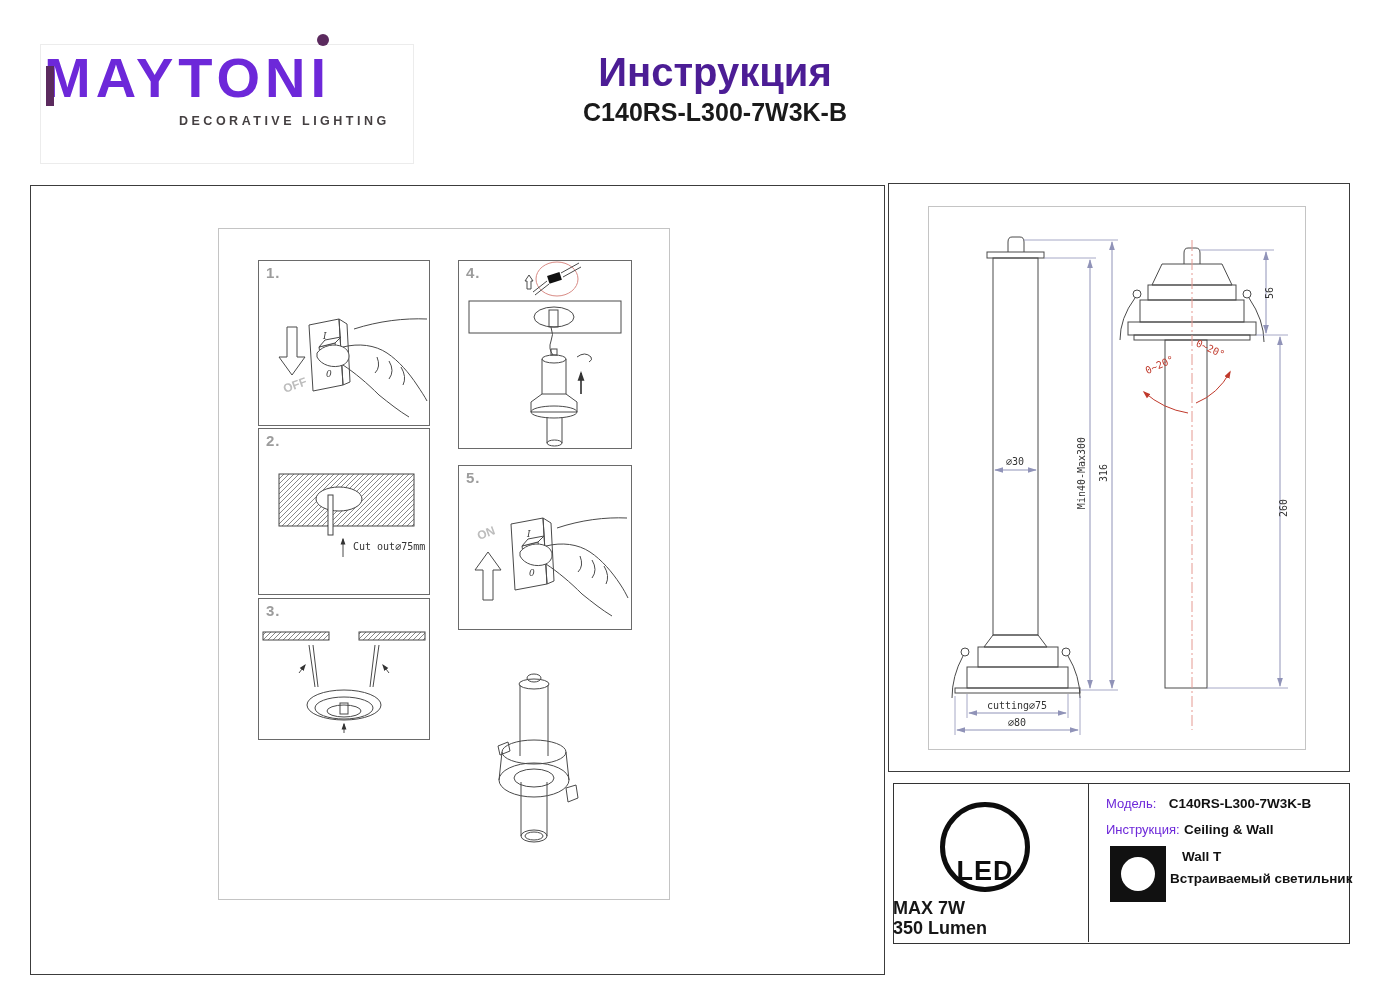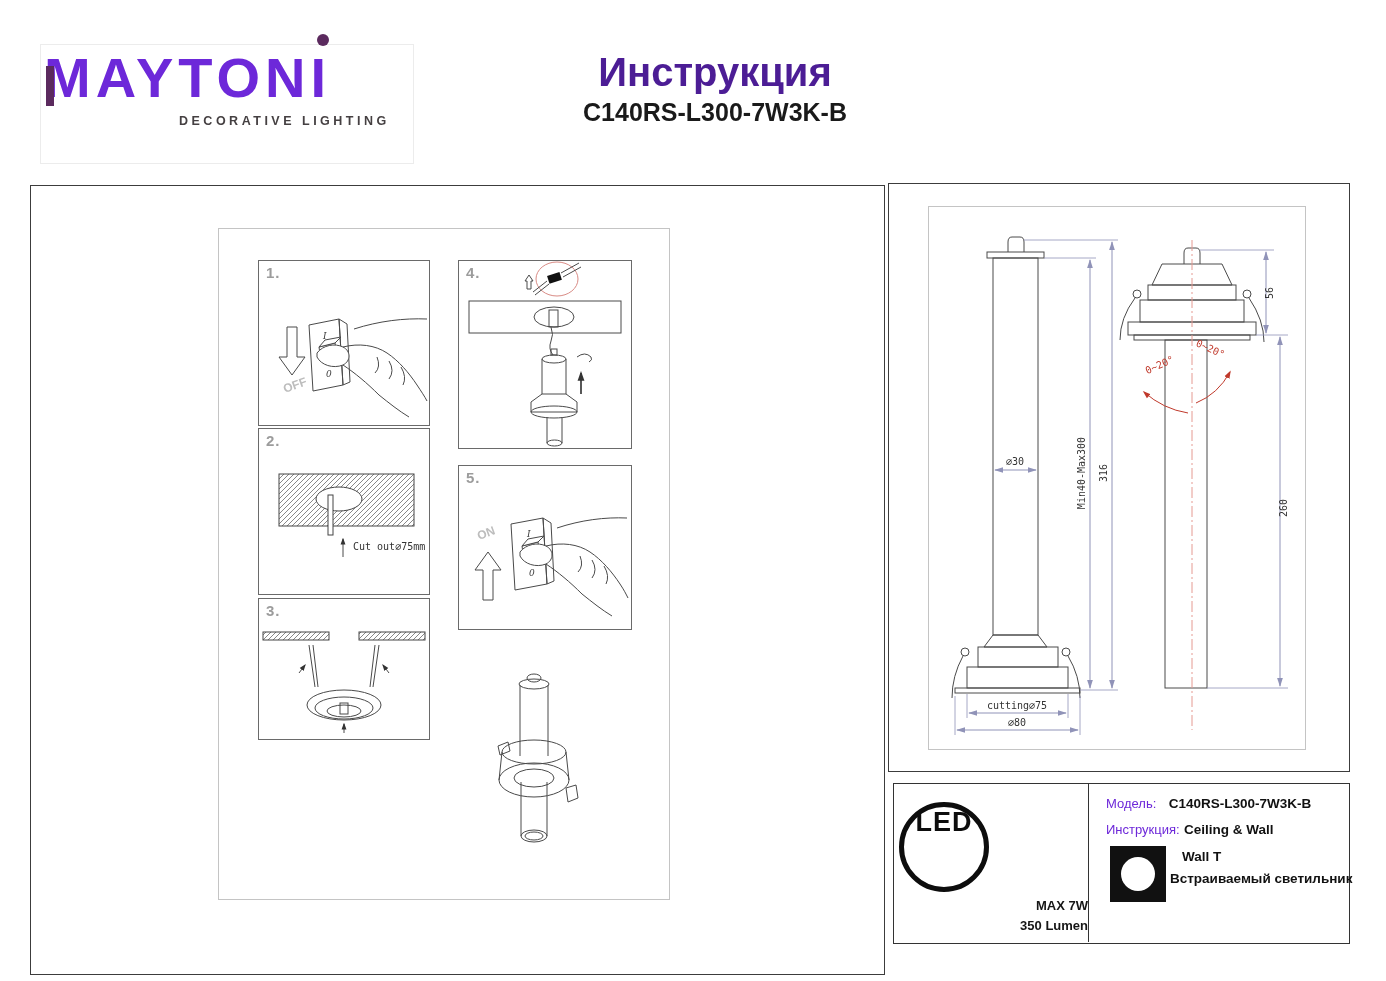--- a/index.html
+++ b/index.html
@@ -38,24 +38,24 @@
   svg text.sw{font-family:"DejaVu Serif",serif;font-size:9px;fill:#3a3a3a;font-style:italic;}
   svg text.ghost{font-family:"Liberation Sans",sans-serif;font-weight:700;fill:#bdbdbd;}
   .dimline{stroke:#9093b8;stroke-width:1;fill:none;}
   .extline{stroke:#9093b8;stroke-width:0.8;fill:none;}
   .redline{stroke:#c0392b;stroke-width:1;fill:none;}
   .centerline{stroke:#e59a92;stroke-width:1;fill:none;stroke-dasharray:11 3 2 3;}
 
   
   .footer-table{left:893px;top:783px;width:455px;height:159px;border:1.5px solid #333;}
   .footer-divider{left:1088px;top:783px;width:0;height:159px;border-left:1.5px solid #333;}
-  .led-circle{left:899px;top:802px;width:80px;height:80px;border:5px solid #0d0d0d;border-radius:50%;
-              display:flex;align-items:flex-start;justify-content:center;}
+  .led-circle{left:940px;top:802px;width:80px;height:80px;border:5px solid #0d0d0d;border-radius:50%;
+              display:flex;align-items:flex-end;justify-content:center;}
   .led-text{font-size:27px;font-weight:800;letter-spacing:1px;color:#0d0d0d;}
-  .led-sub{left:893px;width:195px;text-align:right;font-weight:700;color:#161616;font-size:13px;}
+  .led-sub{left:893px;width:195px;text-align:left;font-weight:700;color:#161616;font-size:18px;}
   .spec-label{font-size:13px;color:#6d28d9;}
   .spec-value{font-size:13.5px;color:#111;font-weight:700;}
   .series-icon{left:1110px;top:846px;width:56px;height:56px;background:#111;display:flex;align-items:center;justify-content:center;}
   .series-icon .hole{width:34px;height:34px;border-radius:50%;background:#fff;}
 </style>
 </head>
 <body>
 
 <div class="page">
 

